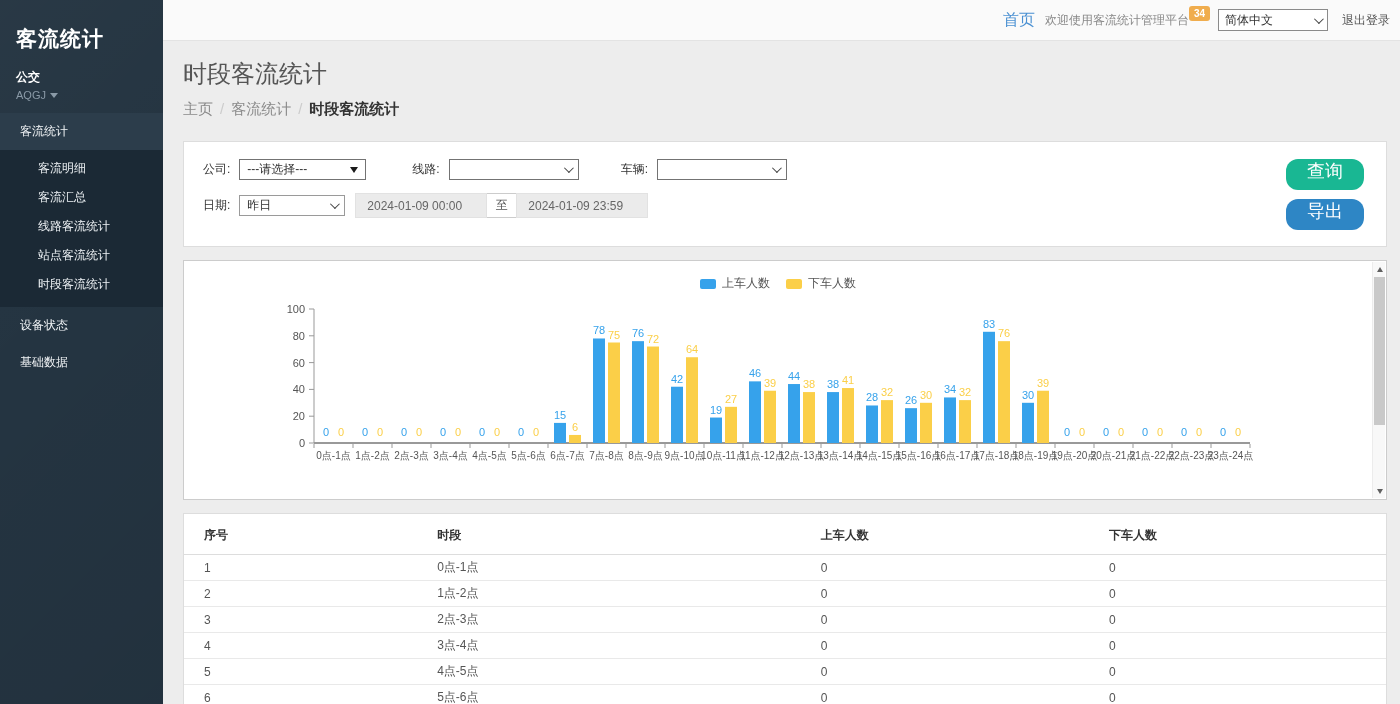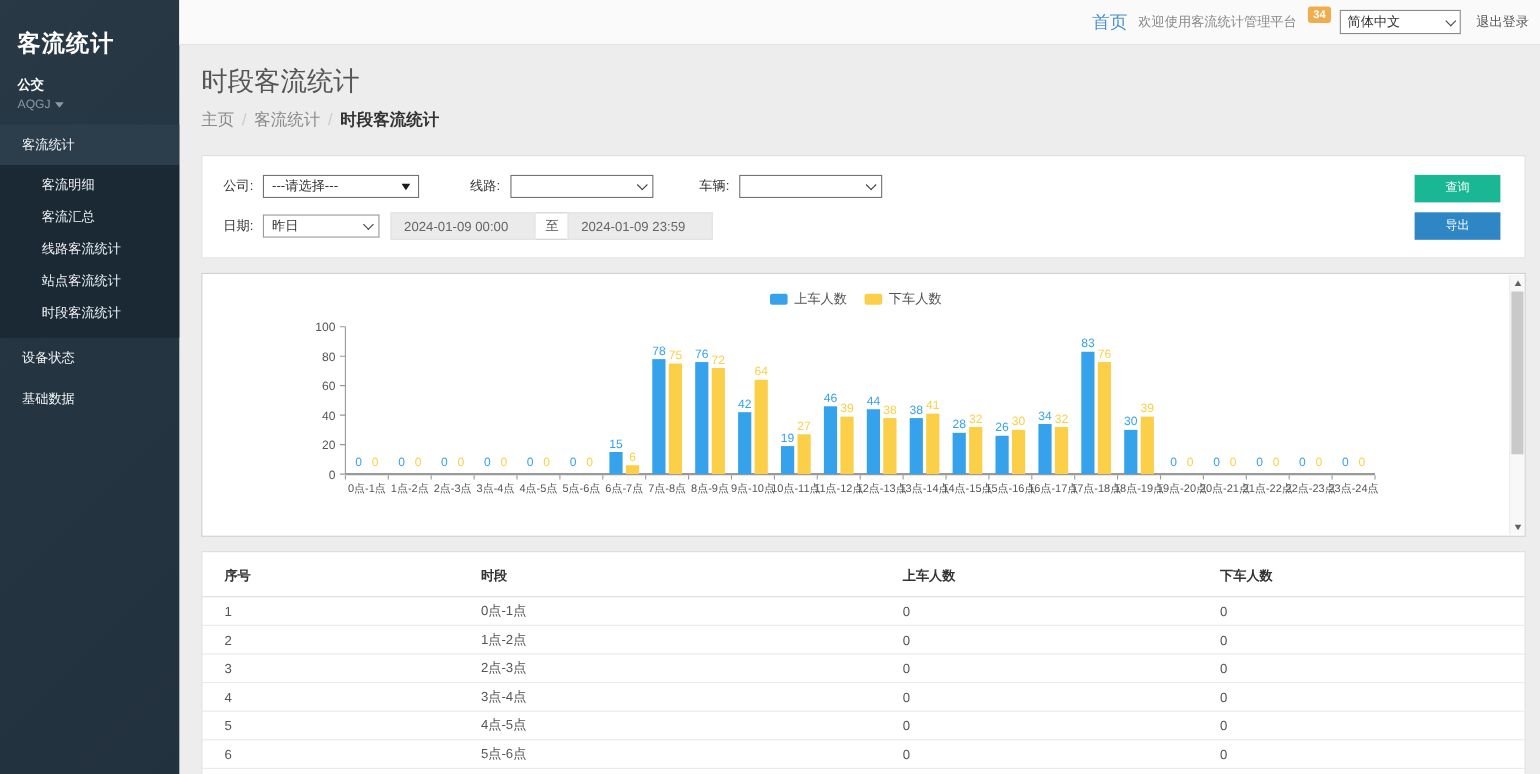--- a/index.html
+++ b/index.html
@@ -25,21 +25,21 @@
   .menu-parent.active { background:#2c3d4b; }
   .submenu { background:#1b2935; padding:4px 0 8px 0; }
   .submenu-item { padding:6px 8px 6px 38px; font-size:12px; color:#eef2f5; cursor:pointer; }
   
   .main { flex:1; display:flex; flex-direction:column; min-width:0; }
   .topbar {
     height:41px; background:#fafafa; border-bottom:1px solid #e3e3e3;
     display:flex; align-items:center; justify-content:flex-end; padding-right:8px;
   }
   .home-link { color:#4a90d2; font-size:16px; margin-right:10px; cursor:pointer;margin-left:40px; }
-  .welcome { color:#888; font-size:12px; margin-right:10px;font-family:Liberation Serif, serif; }
+  .welcome { color:#888; font-size:12px; margin-right:0;font-family:Liberation Serif, serif; }
   .badge {
     background:#f0ad4e; color:#fff; font-size:10px; font-weight:bold;
     border-radius:3px; padding:2px 5px; align-self:flex-start; margin:6px 8px 0 0;
   }
   .lang-select {
     width:110px; height:22px; border:1px solid #8b8b8b; background:#fff;
     display:flex; align-items:center; justify-content:space-between;
     font-size:12px; color:#333; padding:0 6px; margin-right:14px; cursor:pointer;
   }
   .logout { color:#555; font-size:12px; margin-right:2px; cursor:pointer; }
@@ -59,37 +59,37 @@
   .filter-panel { display:flex; justify-content:space-between; padding:17px 22px 16px 19px; margin-bottom:13px; }
   .filter-rows { display:flex; flex-direction:column; gap:13px; }
   .f-row { display:flex; align-items:center; }
   .f-group { display:flex; align-items:center; }
   .f-label { font-size:12px; color:#333; margin-right:9px; white-space:nowrap; }
   .sel {
     height:21px; border:1px solid #737373; background:#fff;
     display:flex; align-items:center; justify-content:space-between;
     font-size:12px; color:#333; padding:0 7px; cursor:pointer;
   }
-  .sel-company { width:142px; margin-right:46px; }
+  .sel-company { width:127px; margin-right:46px; }
   .sel-line    { width:130px; margin-right:42px; }
   .sel-vehicle { width:130px; margin-right:42px; }
   .sel-station { width:172px; }
   .sel-date    { width:106px; margin-right:10px; border-color:#9a9a9a; }
   .date-box {
     height:25px; width:132px; background:#ebebeb; border:1px solid #e2e2e2;
     font-size:12px; color:#666; display:flex; align-items:center; padding-left:11px;
   }
   .to-box {
     height:25px; width:29px; background:#fff; border:1px solid #ccc; border-left:none; border-right:none;
     font-size:12px; color:#555; display:flex; align-items:center; justify-content:center;
   }
   .btn-col { display:flex; flex-direction:column; gap:9px; }
   .btn {
-    width:78px; height:25px; border:none; border-radius:0;
-    color:#fff; font-size:11px; cursor:pointer; line-height:25px; text-align:center;
+    width:78px; height:31px; border:none; border-radius:12px;
+    color:#fff; font-size:18px; cursor:pointer; line-height:25px; text-align:center;
   }
   .btn-query  { background:#19b793; }
   .btn-export { background:#2e86c5; }
   
   .chart-panel { position:relative; height:240px; padding:10px 28px 0 14px; margin-bottom:13px; border-color:#ccc; }
   .chart-head { position:relative; height:26px; }
   .chart-title { font-size:14px; font-weight:bold; color:#333; padding-left:4px; padding-top:3px; }
   .legend { position:absolute; left:0; right:0; top:4px; display:flex; justify-content:center; gap:16px; pointer-events:none; }
   .legend-item { display:flex; align-items:center; gap:6px; font-size:12px; color:#555; }
   .swatch { width:16px; height:10px; border-radius:2px; display:inline-block; }

